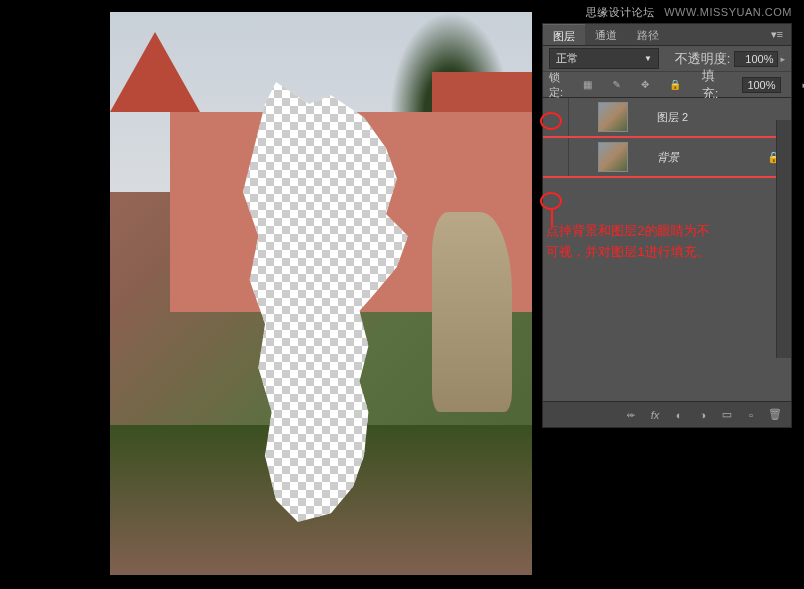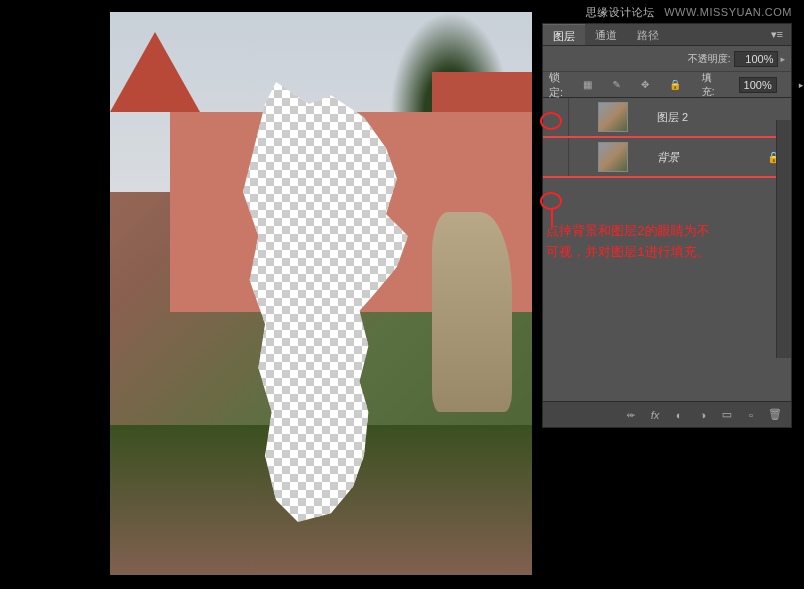--- a/index.html
+++ b/index.html
@@ -17,21 +17,21 @@
 .watermark { position: absolute; top: 5px; right: 12px; color: #888; font-size: 11px; letter-spacing: 0.5px; }
 .watermark .cn { color: #bbb; margin-right: 6px; text-align: right; }
 .panel { position: absolute; top: 23px; right: 12px; width: 250px; height: 405px; background: #535353; border: 1px solid #2a2a2a; box-shadow: 0 2px 6px rgba(0,0,0,0.5); }
 .panel-tabs { display: flex; background: #454545; border-bottom: 1px solid #2a2a2a; height: 22px; }
 .panel-tab { padding: 4px 10px; color: #bbb; font-size: 11px; cursor: pointer; }
 .panel-tab.active { background: #535353; color: #eee; border-top: 1px solid #666; }
 .panel-menu { margin-left: auto; padding: 4px 8px; color: #bbb; }
 .panel-row { display: flex; align-items: center; padding: 4px 6px; border-bottom: 1px solid #404040; height: 26px; }
 .dropdown { background: #3a3a3a; color: #ddd; border: 1px solid #2a2a2a; padding: 2px 6px; font-size: 11px; width: 110px; display: flex; justify-content: space-between; align-items: center; }
 .dropdown-arrow { font-size: 8px; }
-.field-label { color: #ccc; font-size: 10px; margin-left: auto; margin-right: 4px; }
+.field-label { color: #ccc; font-size: 13px; margin-left: auto; margin-right: 4px; }
 .field-value { background: #3a3a3a; color: #ddd; border: 1px solid #2a2a2a; padding: 1px 4px; width: 44px; font-size: 11px; text-align: right; }
 .field-arrow { color: #aaa; font-size: 9px; margin-left: 2px; }
 .lock-row { display: flex; align-items: center; padding: 4px 6px; border-bottom: 1px solid #2a2a2a; height: 26px; gap: 20px; }
 .lock-label { color: #ccc; }
 .lock-icon { width: 14px; height: 14px; display: inline-flex; align-items: center; justify-content: center; color: #aaa; font-size: 10px; }
 .layers-list { background: #535353; height: 286px; overflow: hidden; position: relative; }
 .layer-row { display: flex; align-items: center; height: 40px; border-bottom: 2px solid #ef4444; gap: 23px; }
 .layer-row.selected { background: #2d6bbf; color: #fff; }
 .vis-col { width: 26px; height: 100%; display: flex; align-items: center; justify-content: center; border-right: 1px solid #404040; }
 .eye { width: 14px; height: 10px; border: 1px solid #ccc; border-radius: 60% / 100%; position: relative; }
@@ -71,20 +71,24 @@
 
 <div class="panel">
   <div class="panel-tabs">
     <div class="panel-tab active">图层</div>
     <div class="panel-tab">通道</div>
     <div class="panel-tab">路径</div>
     <div class="panel-menu">▾≡</div>
   </div>
 
   <div class="panel-row">
+    <div class="dropdown">
+      <span>正常</span>
+      <span class="dropdown-arrow">▼</span>
+    </div>
     <span class="field-label">不透明度:</span>
     <span class="field-value">100%</span>
     <span class="field-arrow">▸</span>
   </div>
 
   <div class="lock-row">
     <span class="lock-label">锁定:</span>
     <span class="lock-icon">▦</span>
     <span class="lock-icon">✎</span>
     <span class="lock-icon">✥</span>

